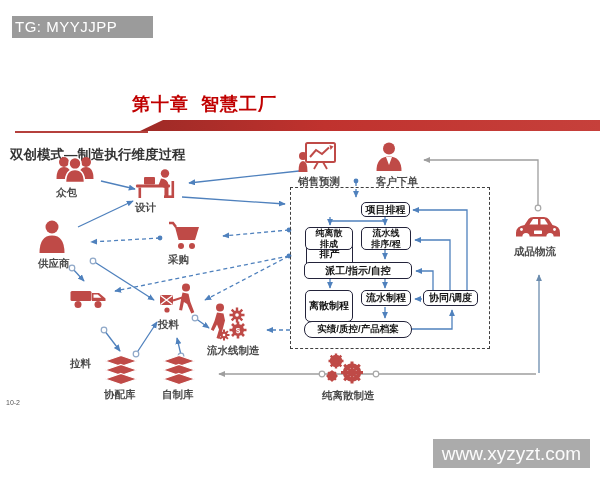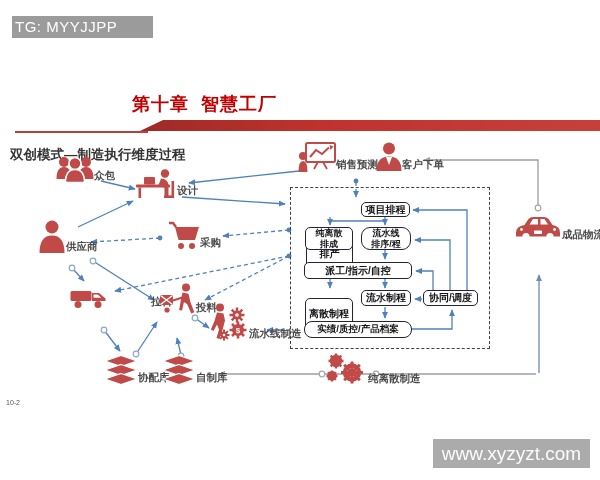--- a/index.html
+++ b/index.html
@@ -23,21 +23,21 @@
   }
   .rule-thin{left:15px;top:131px;width:133px;height:2px;background:#b5403c;}
   .rule-swoosh{
     left:140px;top:120px;width:460px;height:11px;
     background:linear-gradient(90deg,#9e2a26,#c0322e 40%,#c6403b);
     clip-path:polygon(0 100%,5% 0,100% 0,100% 100%);
   }
   .diagram-title{left:10px;top:146px;font-size:13.5px;font-weight:bold;color:#333;}
   .page-num{left:6px;top:399px;font-size:7px;color:#555;}
   
-  .actor{display:flex;flex-direction:row;align-items:flex-end;z-index:3;}
+  .actor{display:flex;flex-direction:column;align-items:flex-start;z-index:3;}
   .actor .lbl{font-size:10.5px;font-weight:bold;color:#4a4a4a;margin-top:3px;white-space:nowrap;}
   .icon{line-height:0;}
   
   .mes-box{left:290px;top:187px;width:200px;height:162px;border:1.6px dashed #3f3f3f;box-sizing:border-box;z-index:1;}
   
   .node{
     background:#fff;border:1.5px solid #23233a;border-radius:5px;box-sizing:border-box;
     display:flex;flex-direction:column;align-items:center;justify-content:center;
     font-size:10px;font-weight:bold;color:#151515;z-index:2;white-space:nowrap;
   }
@@ -138,28 +138,28 @@
 <div class="abs node" style="left:306px;top:202px;width:47px;height:28px;margin-top:38px;">
     <span>排产</span>
   </div>
 <div class="abs node" style="left:361px;top:202px;width:49px;height:15px;">
     <span>项目排程</span>
   </div>
 <div class="abs node small" style="left:305px;top:227px;width:48px;height:23px;">
   <span>纯离散</span>
     <span>排成</span>
 </div>
-<div class="abs node small" style="left:361px;top:227px;width:50px;height:23px;border-radius:9px;">
+<div class="abs node small" style="left:361px;top:227px;width:50px;height:23px;">
   <span>流水线</span>
     <span>排序/程</span>
 </div>
 <div class="abs node" style="left:304px;top:262px;width:108px;height:17px;">
     <span>派工/指示/自控</span>
   </div>
-<div class="abs node" style="left:305px;top:290px;width:48px;height:32px;margin-top:8px;">
+<div class="abs node" style="left:305px;top:290px;width:48px;height:32px;">
     <span>离散制程</span>
   </div>
 <div class="abs node" style="left:361px;top:290px;width:50px;height:16px;">
     <span>流水制程</span>
   </div>
 <div class="abs node" style="left:423px;top:290px;width:55px;height:16px;">
     <span>协同/调度</span>
   </div>
 <div class="abs node" style="left:304px;top:321px;width:108px;height:17px;font-size:9.5px;border-radius:8px;">
     <span>实绩/质控/产品档案</span>

